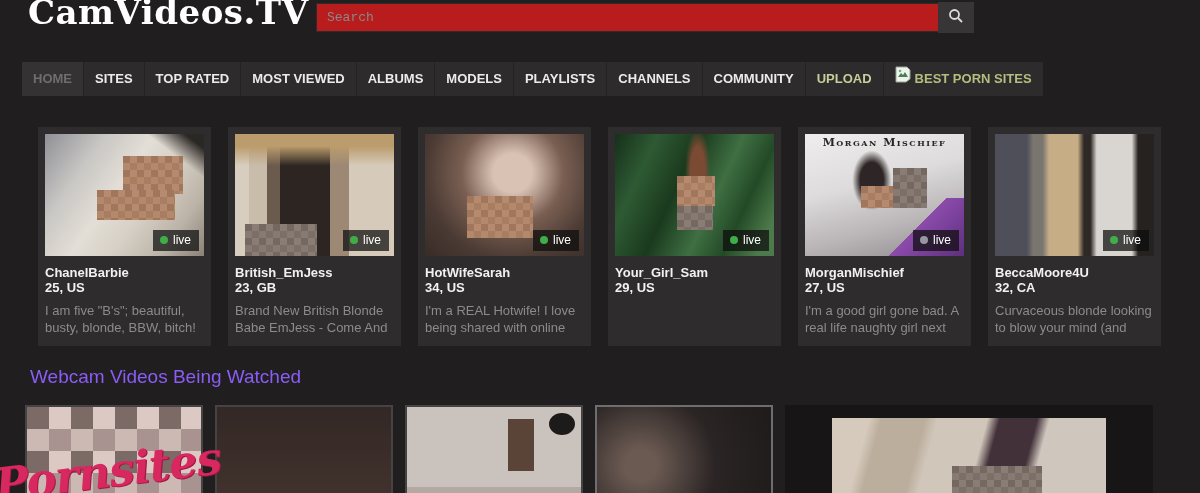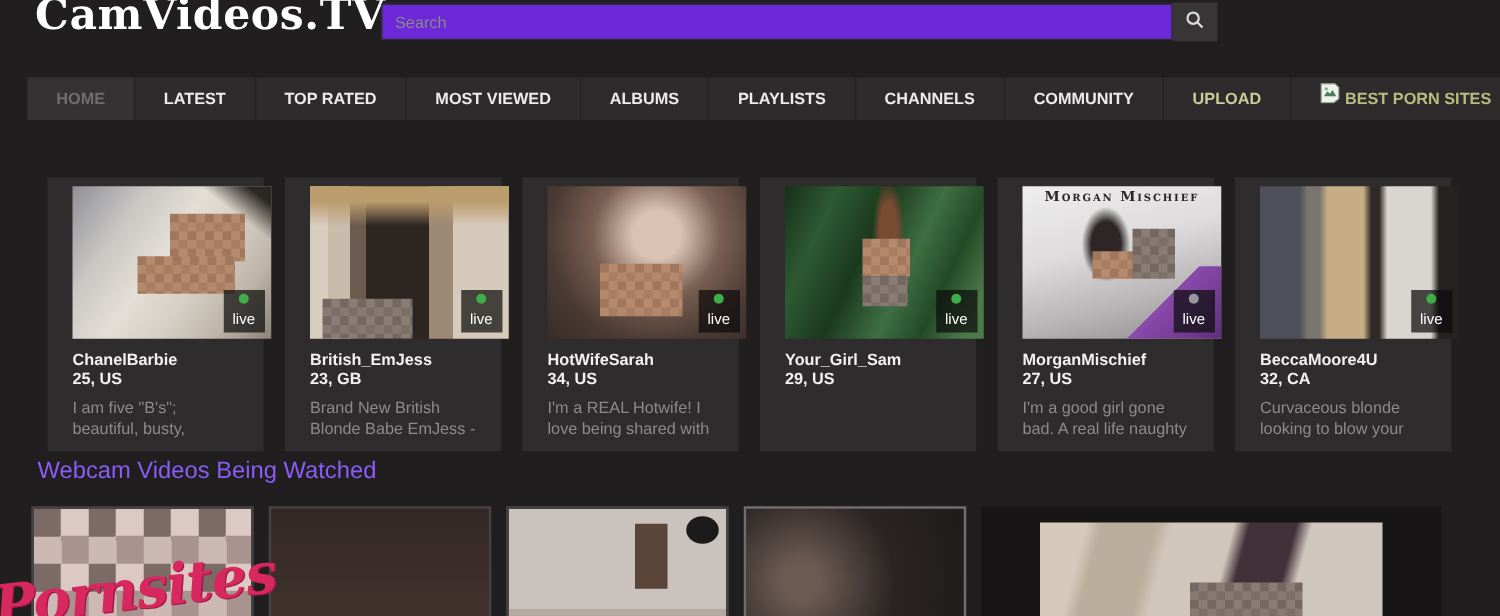--- a/index.html
+++ b/index.html
@@ -9,60 +9,60 @@
     background:#201e1e;
     font-family:"Liberation Sans", sans-serif;
   }
   
   .logo {
     position:absolute; left:28px; top:-8px;
     font-family:"DejaVu Serif", serif; font-weight:bold;
     font-size:34px; color:#ffffff; letter-spacing:0.5px; cursor:pointer;
   }
   .search-input {
-    position:absolute; left:305px; top:3px; width:633px; height:29px;
-    background:#6d28d9; border:1px solid #2d2b2b; outline:none;
+    position:absolute; left:316px; top:3px; width:633px; height:29px;
+    background:#b91c1c; border:1px solid #2d2b2b; outline:none;
     color:#cccccc; font-size:13px; padding:0 10px;
-    font-family:Liberation Sans, sans-serif;
+    font-family:Liberation Mono, monospace;
   }
   .search-input::placeholder { color:#8a8888; }
   .search-btn {
     position:absolute; left:938px; top:2px; width:36px; height:31px;
     background:#373535; border:none; cursor:pointer;
     display:flex; align-items:center; justify-content:center;
   }
   
   .nav {
     position:absolute; left:22px; top:62px; height:34px;
     display:inline-flex; background:#2d2b2b;
   }
   .nav-item {
-    line-height:34px; padding:0 23px; font-size:13px; font-weight:bold;
+    line-height:34px; padding:0 11px; font-size:13px; font-weight:bold;
     color:#ecebeb; border-right:1px solid #242222; cursor:pointer;
     white-space:nowrap; display:flex; align-items:center; gap:4px;
   }
   .nav-item.muted { color:#6f6d6d; background:#343232; }
   .nav-item.olive { color:#c8ce99; }
   .nav-item.olive2 { color:#b6bd7f; border-right:none; }
   
   .cards { position:absolute; left:38px; top:127px; display:flex; gap:17px; }
-  .card { width:173px; background:#2e2c2c; padding:7px 20px 10px; cursor:pointer;margin-top:15px; }
+  .card { width:173px; background:#2e2c2c; padding:7px 7px 10px; cursor:pointer; }
   .thumb { position:relative; width:159px; height:122px; overflow:hidden; background:#444; }
   .name-row {
     display:flex; justify-content:space-between; margin-top:9px;
     font-size:13px; font-weight:bold; color:#f2f1f1;flex-direction:column;
   }
   .desc {
     margin-top:7px; font-size:13px; line-height:17px;
     color:#8d8a8a; height:34px; overflow:hidden;
   }
   .live-badge {
     position:absolute; right:5px; bottom:5px;
     background:rgba(12,12,12,0.72); color:#ffffff; font-size:12px;
-    padding:3px 8px 4px 7px; display:flex; align-items:center; gap:5px;flex-direction:column;
+    padding:3px 8px 4px 7px; display:flex; align-items:center; gap:5px;
   }
   .live-dot { width:8px; height:8px; border-radius:50%; background:#3fae49; }
   .live-dot.gray { background:#9a96a0; }
   .censor { position:absolute; background-size:14px 14px; }
   .censor.tan  { background-image:conic-gradient(#b68a6e 25%, #a87e62 0 50%, #b4886a 0 75%, #a0765c 0); }
   .censor.gray { background-image:conic-gradient(#8a7d76 25%, #7b6f68 0 50%, #877a72 0 75%, #746861 0); }
   .overlay-title {
     position:absolute; top:2px; left:0; width:100%; text-align:center;
     font-family:"DejaVu Serif", serif; font-weight:bold; font-variant:small-caps;
     font-size:11px; letter-spacing:1.5px; color:#2b2424;
@@ -124,24 +124,25 @@
     <span>
       <svg width="16" height="16" viewBox="0 0 16 16">
         <circle cx="6.5" cy="6.5" r="4.5" fill="none" stroke="#dddcdc" stroke-width="1.8"></circle>
         <line x1="10" y1="10" x2="14" y2="14" stroke="#dddcdc" stroke-width="1.8"></line>
       </svg>
     </span>
   </button>
 
   <div class="nav">
     <div class="nav-item muted">HOME</div>
-    <div class="nav-item">LATEST</div>
+    <div class="nav-item">SITES</div>
     <div class="nav-item">TOP RATED</div>
     <div class="nav-item">MOST VIEWED</div>
     <div class="nav-item">ALBUMS</div>
+    <div class="nav-item">MODELS</div>
     <div class="nav-item">PLAYLISTS</div>
     <div class="nav-item">CHANNELS</div>
     <div class="nav-item">COMMUNITY</div>
     <div class="nav-item olive">UPLOAD</div>
     <div class="nav-item olive2">
       <span>
         <svg width="16" height="17" viewBox="0 0 16 17">
           <path d="M1 1 h11 l3 3 v9 l-4 3 H1 Z" fill="#eef3ec" stroke="#9aa598" stroke-width="1"></path>
           <path d="M3 11 l3-4 2 2 2-3 3 5 Z" fill="#4a7d5a"></path>
           <circle cx="5" cy="5" r="1.3" fill="#7aa88a"></circle>

